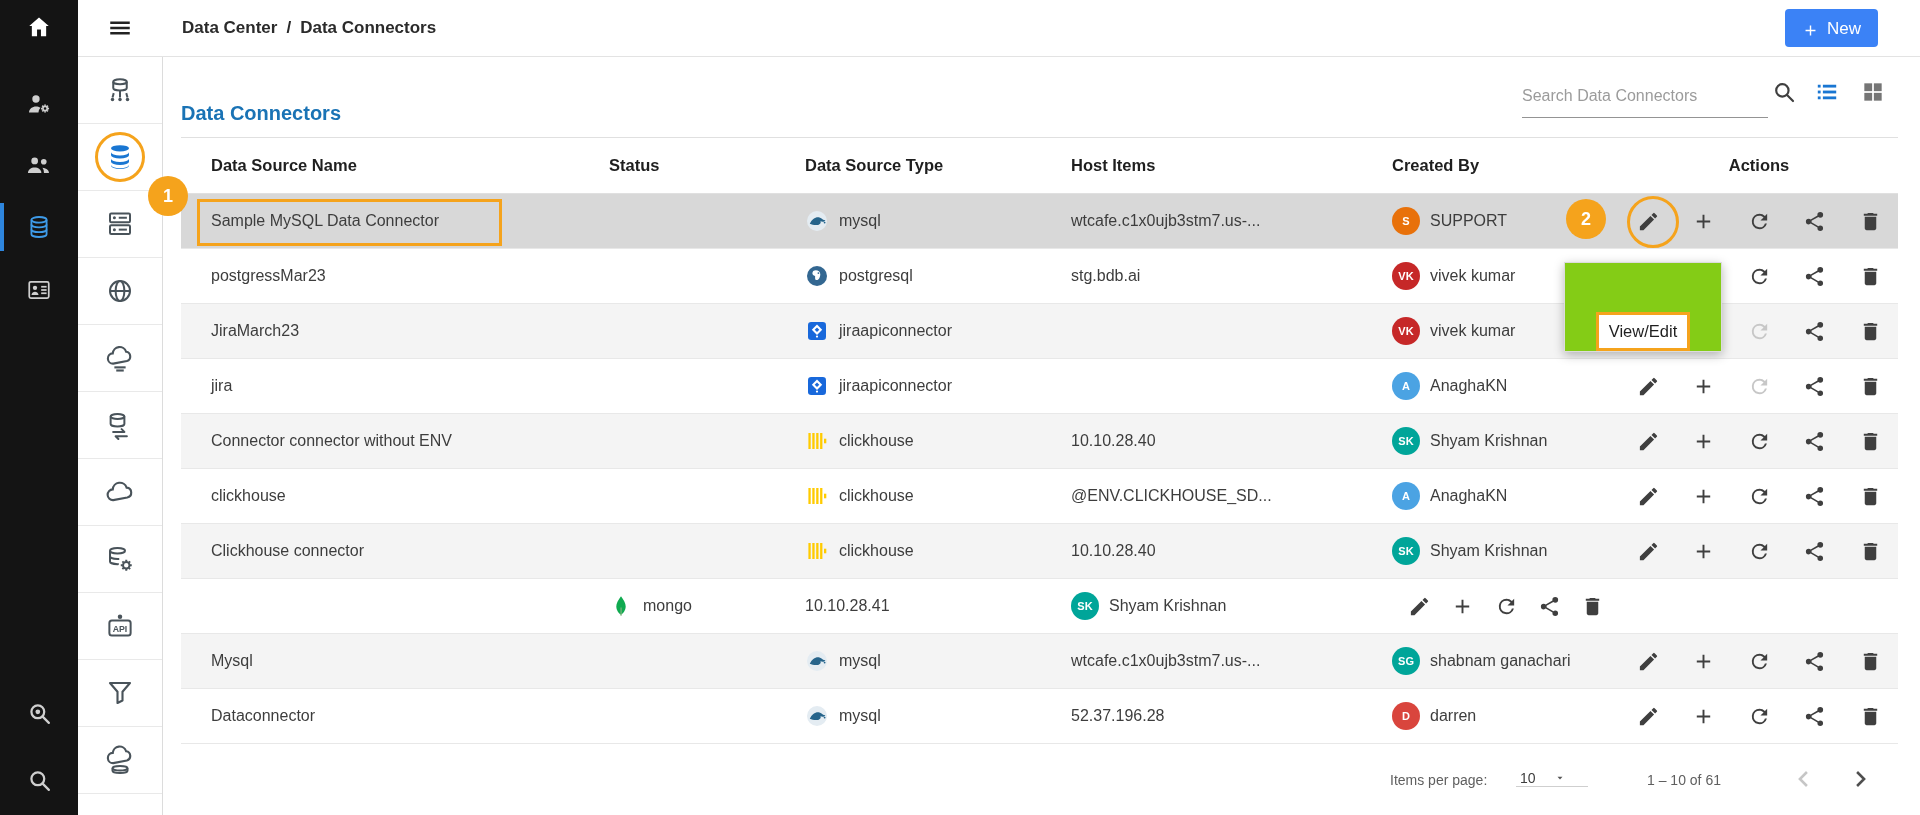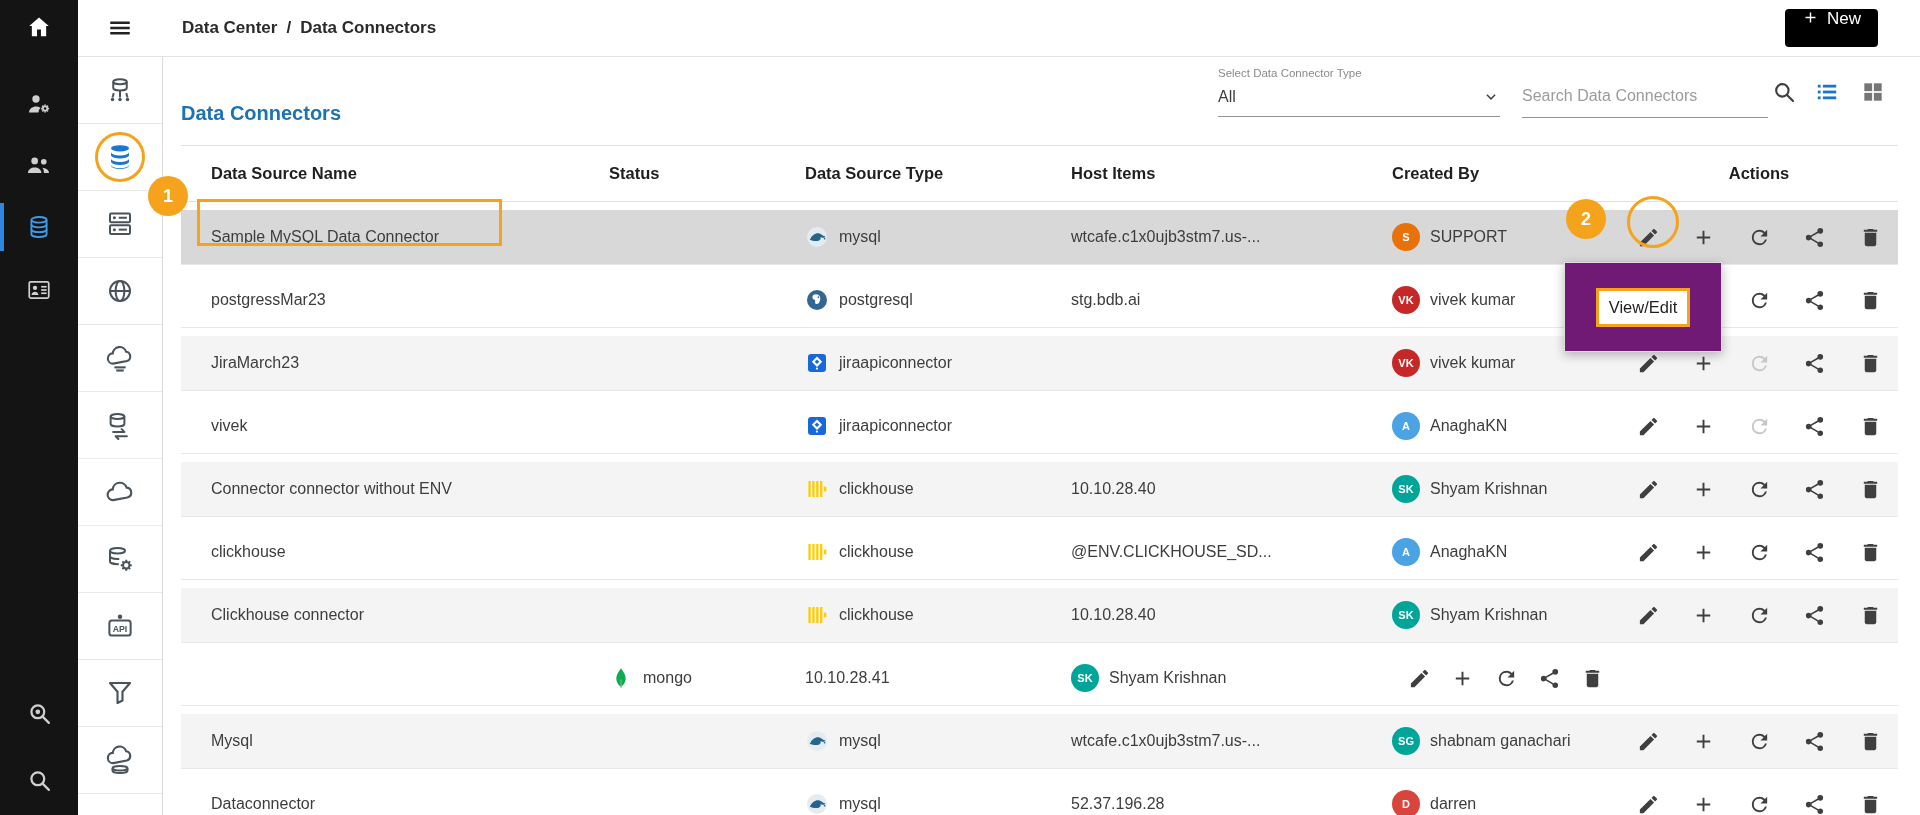--- a/index.html
+++ b/index.html
@@ -22,22 +22,22 @@
   .dark-rail-bottom .ds-item{margin:0;height:28px;}
   .dark-rail-bottom svg{width:27px;height:27px;}
 
   
   .topbar{position:absolute;left:78px;right:0;top:0;height:56px;background:#fff;
           border-bottom:1px solid #e3e3e3;display:flex;align-items:center;z-index:5;}
   .hamburger{margin-left:29px;width:26px;height:26px;padding:0;background:none;border:none;color:#222;cursor:pointer;}
   .hamburger svg{width:26px;height:26px;}
   .breadcrumb{margin-left:49px;display:flex;gap:9px;font-size:17px;font-weight:600;color:#2b2b2b;}
   .breadcrumb .bc-link{cursor:pointer;text-align:center;}
-  .new-btn{margin-left:auto;margin-right:42px;height:38px;padding:0 17px;background:#000000;color:#fff;
-           border:none;border-radius:4px;font-size:17px;font-family:inherit;display:flex;align-items:flex-start;
+  .new-btn{margin-left:auto;margin-right:42px;height:38px;padding:8px 17px;background:#3b82f6;color:#fff;
+           border:none;border-radius:4px;font-size:17px;font-family:inherit;display:flex;align-items:flex-end;
            gap:8px;cursor:pointer;}
   .new-btn svg{width:17px;height:17px;}
 
   
   .icon-rail{position:absolute;left:78px;top:57px;width:84px;bottom:0;background:#fff;
              border-right:1px solid #dcdcdc;z-index:4;}
   .rail-cell{position:relative;height:66px;display:flex;align-items:center;justify-content:center;
              border-bottom:1px solid #e9e9e9;color:#49535a;cursor:pointer;}
   .rail-cell svg{width:30px;height:30px;}
   .rail-cell.active{color:#1976D2;}
@@ -61,21 +61,21 @@
   .search-box input::placeholder{color:#9b9b9b;}
 
   .hdr-icon{position:absolute;top:22px;width:26px;height:26px;padding:0;background:none;border:none;cursor:pointer;}
   .hdr-icon svg{width:26px;height:26px;}
   #searchIconBtn{left:1609px;color:#3f3f3f;}
   #listViewBtn{left:1652px;color:#1976D2;}
   #gridViewBtn{left:1698px;color:#757575;}
 
   
   .table{position:absolute;left:19px;right:22px;top:80px;}
-  .thead,.trow{display:grid;grid-template-columns:428px 196px 266px 321px 228px 1fr;align-items:center;margin-top:8px;}
+  .thead,.trow{display:grid;grid-template-columns:428px 196px 266px 321px 228px 1fr;align-items:center;}
   .thead{height:55px;border-top:1px solid #e0e0e0;border-bottom:1px solid #e0e0e0;
          font-size:16.5px;font-weight:700;color:#1f1f1f;}
   .th.th0{padding-left:30px;} .th.th5{text-align:center;}
   .trow{height:54px;border-bottom:1px solid #e8e8e8;font-size:16px;color:#3d3d3d;cursor:pointer;background:#fff;}
   .trow.alt{background:#f4f4f4;}
   .trow.selected{background:#d8d8d8;}
   .cell-name{padding-left:30px;white-space:nowrap;overflow:hidden;text-overflow:ellipsis;}
   .cell-type{display:flex;align-items:center;gap:10px;}
   .cell-type svg{width:24px;height:24px;flex:none;}
   .cell-created{display:flex;align-items:center;gap:10px;}
@@ -94,23 +94,23 @@
               padding:2px 4px 0;border-bottom:1px solid #cfcfcf;color:#3d3d3d;cursor:pointer;background:none;
               border-top:none;border-left:none;border-right:none;font-family:inherit;font-size:14px;}
   .ipp-select svg{width:12px;height:12px;color:#555;}
   .range{position:absolute;left:1466px;top:28px;}
   .pg-btn{position:absolute;top:20px;width:30px;height:30px;background:none;border:none;padding:0;cursor:pointer;}
   .pg-btn svg{width:28px;height:28px;}
   #pgPrev{left:1609px;color:#c6c6c6;cursor:default;}
   #pgNext{left:1665px;color:#4f4f4f;}
 
   
-  .tooltip{position:absolute;left:1564px;top:262px;width:156px;height:88px;background:#701a75;
+  .tooltip{position:absolute;left:1564px;top:262px;width:156px;height:88px;background:#84cc16;
            border:1px solid #dcdcdc;box-shadow:0 3px 10px rgba(0,0,0,.28);z-index:20;
-           display:flex;align-items:center;justify-content:center;}
+           display:flex;align-items:flex-end;justify-content:center;}
   .tooltip-label{border:3px solid #F5A31C;padding:7px 10px;font-size:16.5px;color:#1f1f1f;background:#fff;}
   .ann-badge{position:absolute;width:40px;height:40px;border-radius:50%;background:#F5A31C;color:#fff;
              font-size:18px;font-weight:700;display:flex;align-items:center;justify-content:center;z-index:30;}
   #badge1{left:148px;top:176px;} #badge2{left:1566px;top:199px;}
   .ann-rect{position:absolute;left:197px;top:199px;width:299px;height:41px;border:3px solid #F5A31C;z-index:25;}
   .ann-ring{position:absolute;left:1627px;top:196px;width:46px;height:46px;border:3px solid #F5A31C;
             border-radius:50%;z-index:25;}
 </style>
 </head>
 <body>
@@ -450,29 +450,20 @@
       <div class="rail-cell">
         <svg>
           <use href="#ic-cloud-stack"></use>
         </svg>
       </div>
     </nav>
 
   <main class="content">
     <h1 class="page-title">Data Connectors</h1>
 
-    <div class="type-select">
-      <div class="lbl">Select Data Connector Type</div>
-      <div class="val">
-        <span>All</span>
-        <svg>
-            <use href="#ic-chev-down"></use>
-          </svg>
-      </div>
-    </div>
 
     <div class="search-box">
       <input type="text" placeholder="Search Data Connectors" style="">
     </div>
     <button class="hdr-icon" id="searchIconBtn">
       <svg>
           <use href="#ic-search"></use>
         </svg>
     </button>
     <button class="hdr-icon" id="listViewBtn">
@@ -616,21 +607,21 @@
                 </svg>
               </button>
               <button class="act-btn">
                 <svg>
                   <use href="#ic-trash"></use>
                 </svg>
               </button>
             </div>
           </div>
           <div class="trow">
-            <div class="cell cell-name">vivek</div>
+            <div class="cell cell-name">jira</div>
             <div class="cell cell-status"></div>
             <div class="cell cell-type">
               <svg>
                 <use href="#ic-type-jira"></use>
               </svg>
               <span>jiraapiconnector</span>
             </div>
             <div class="cell cell-host"></div>
             <div class="cell cell-created">
               <span class="avatar" style="background:#4BA3E3">A</span>

